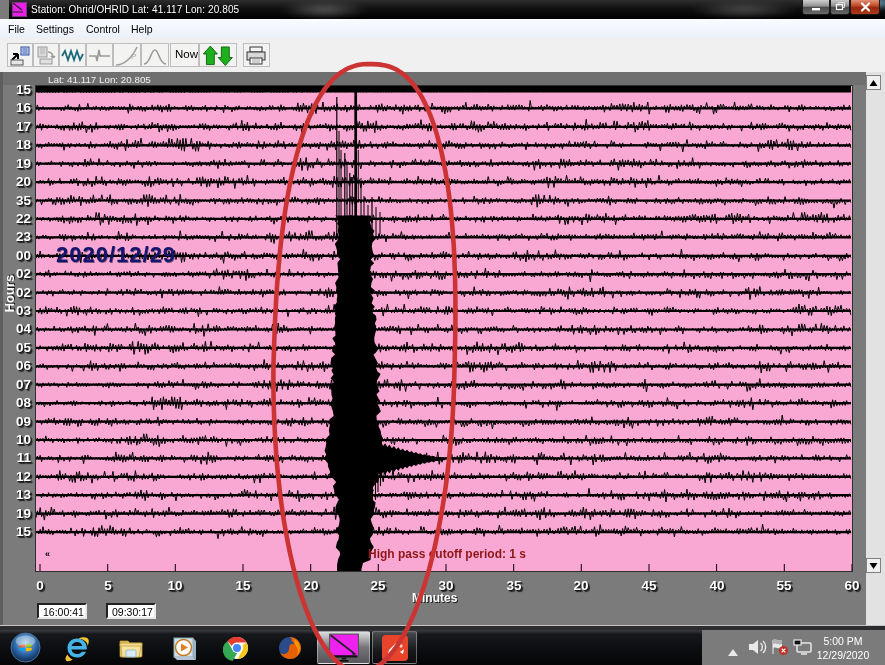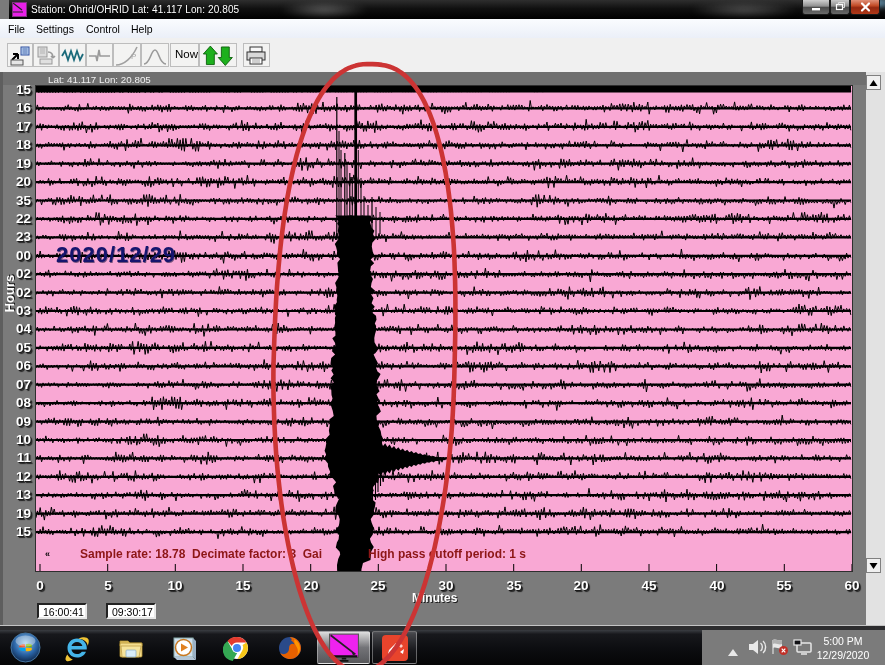--- a/index.html
+++ b/index.html
@@ -243,21 +243,20 @@
           <path stroke="#000" stroke-width="1.1" d="M369.5 468V530"></path>
           <path stroke="#000" stroke-width="1.1" d="M372.5 465V515"></path>
           <path stroke="#000" stroke-width="1.1" d="M375.5 468V500"></path>
           <path stroke="#000" stroke-width="1.1" d="M378.0 470V492"></path>
           <path stroke="#000" stroke-width="1.1" d="M380.5 472V486"></path>
           <path stroke="#000" stroke-width="1.1" d="M368.0 440V470"></path>
           <path stroke="#000" stroke-width="1.1" d="M374.0 452V482"></path>
       </svg>
       <div id="datestamp" class="abs">2020/12/29</div>
       <div class="redtxt" style="left:9px;top:463px;font-size:9px;color:#000">«</div>
-      <div class="redtxt" style="left:44px;top:461px">Sample rate: 18.78&nbsp; Decimate factor: 3&nbsp; Gai</div>
       <div class="redtxt" style="left:332px;top:461px">High pass cutoff period: 1 s</div>
     </div>
 
     <div class="hl" style="top:10px">15</div>
       <div class="hl" style="top:28px">16</div>
       <div class="hl" style="top:47px">17</div>
       <div class="hl" style="top:65px">18</div>
       <div class="hl" style="top:84px">19</div>
       <div class="hl" style="top:102px">20</div>
       <div class="hl" style="top:121px">35</div>

